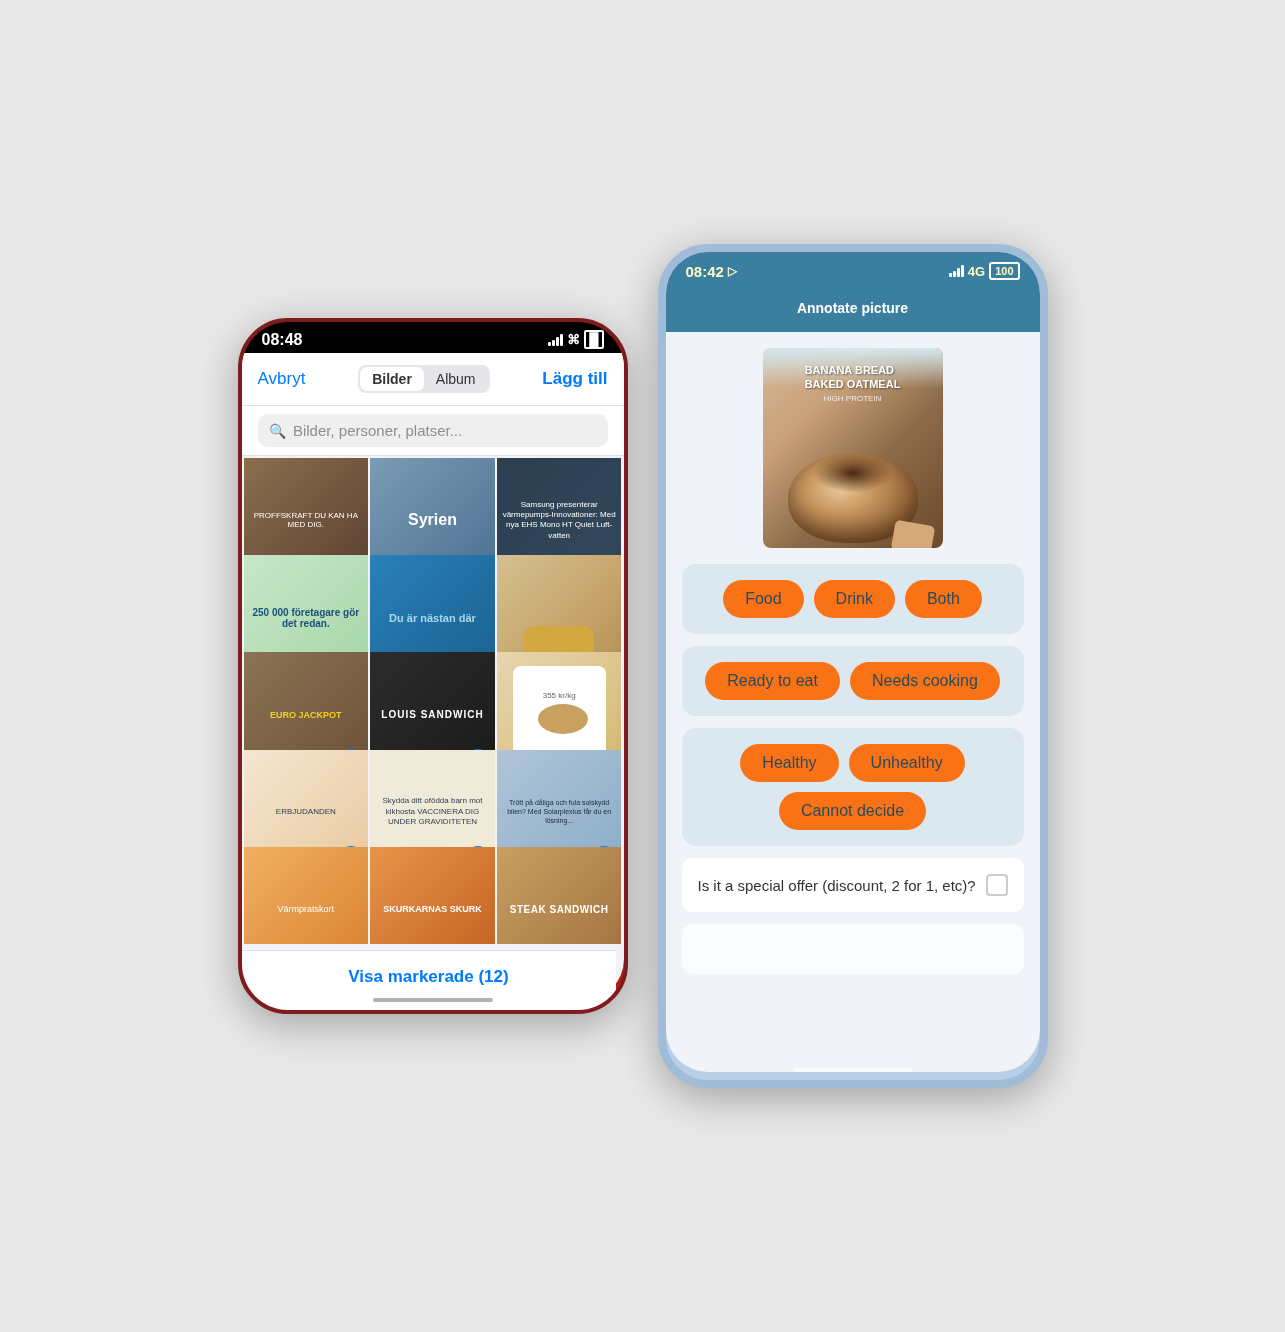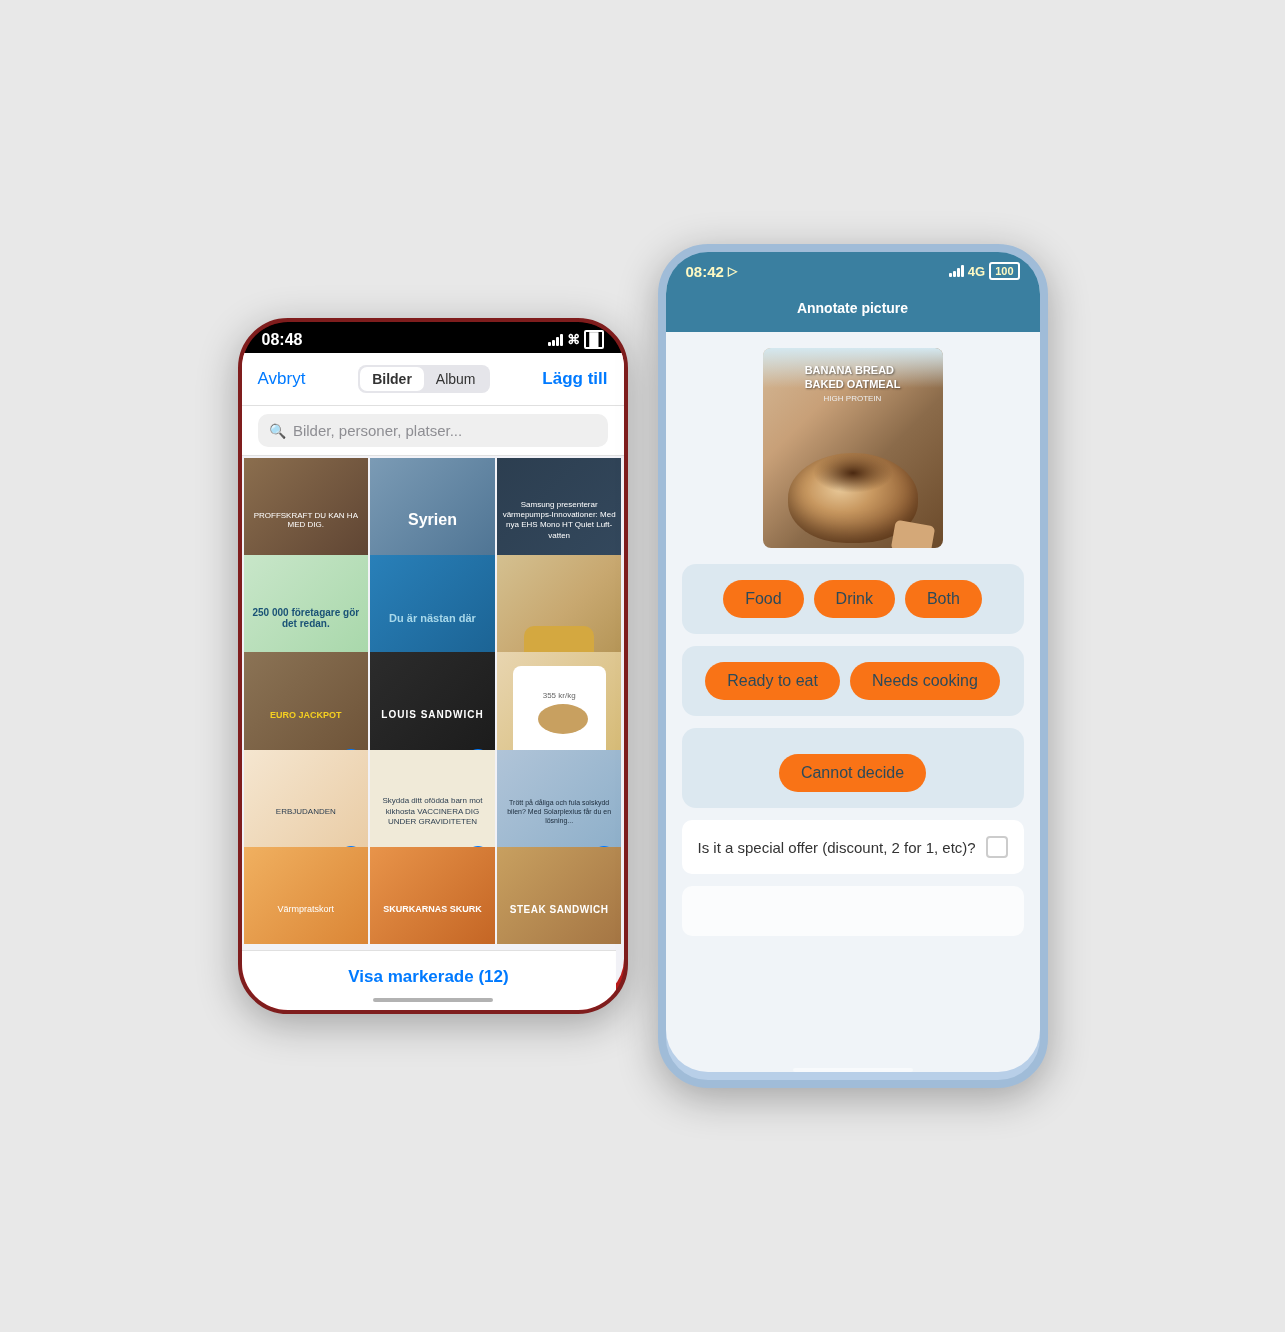--- a/index.html
+++ b/index.html
@@ -507,20 +507,24 @@
         </div>
 
         <div class="option-group">
           <div class="option-buttons">
             <button class="option-btn">Ready to eat</button>
             <button class="option-btn">Needs cooking</button>
           </div>
         </div>
 
         <div class="option-group">
+          <div class="option-buttons">
+            <button class="option-btn">Healthy</button>
+            <button class="option-btn">Unhealthy</button>
+          </div>
           <div style="display:flex; justify-content:center; margin-top:10px;">
             <button class="option-btn">Cannot decide</button>
           </div>
         </div>
 
         <div class="special-offer-row">
           <span class="special-offer-text">Is it a special offer (discount, 2 for 1, etc)?</span>
           <div class="checkbox-box"></div>
         </div>
 

